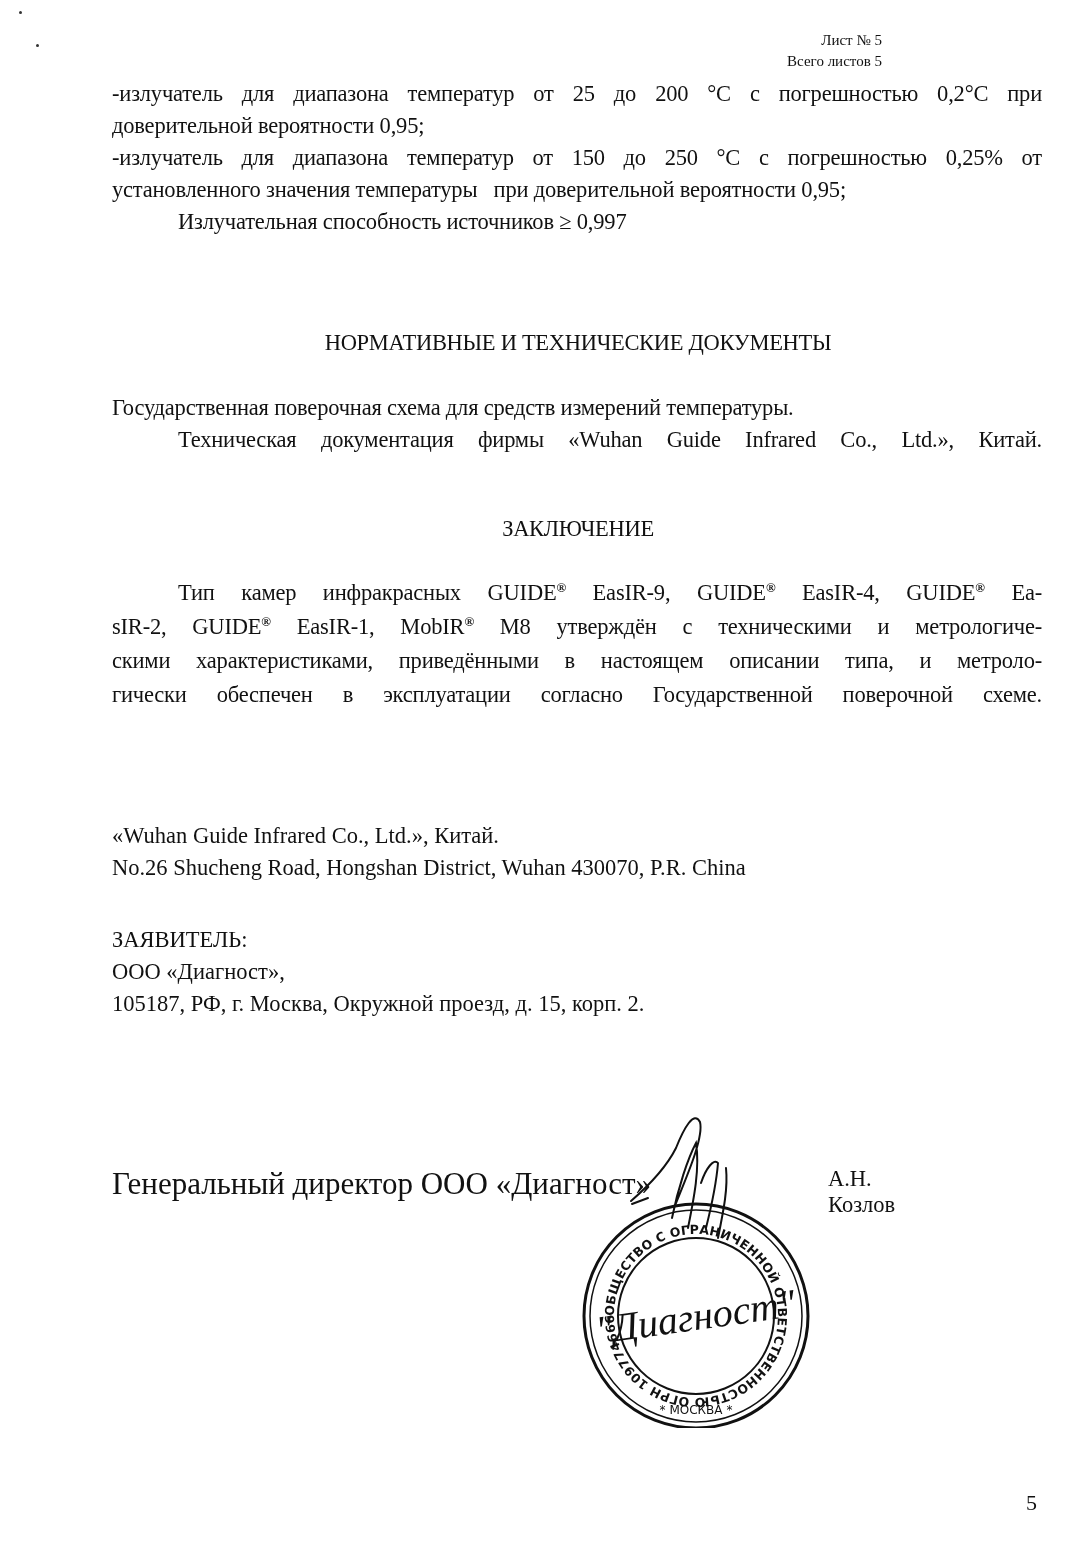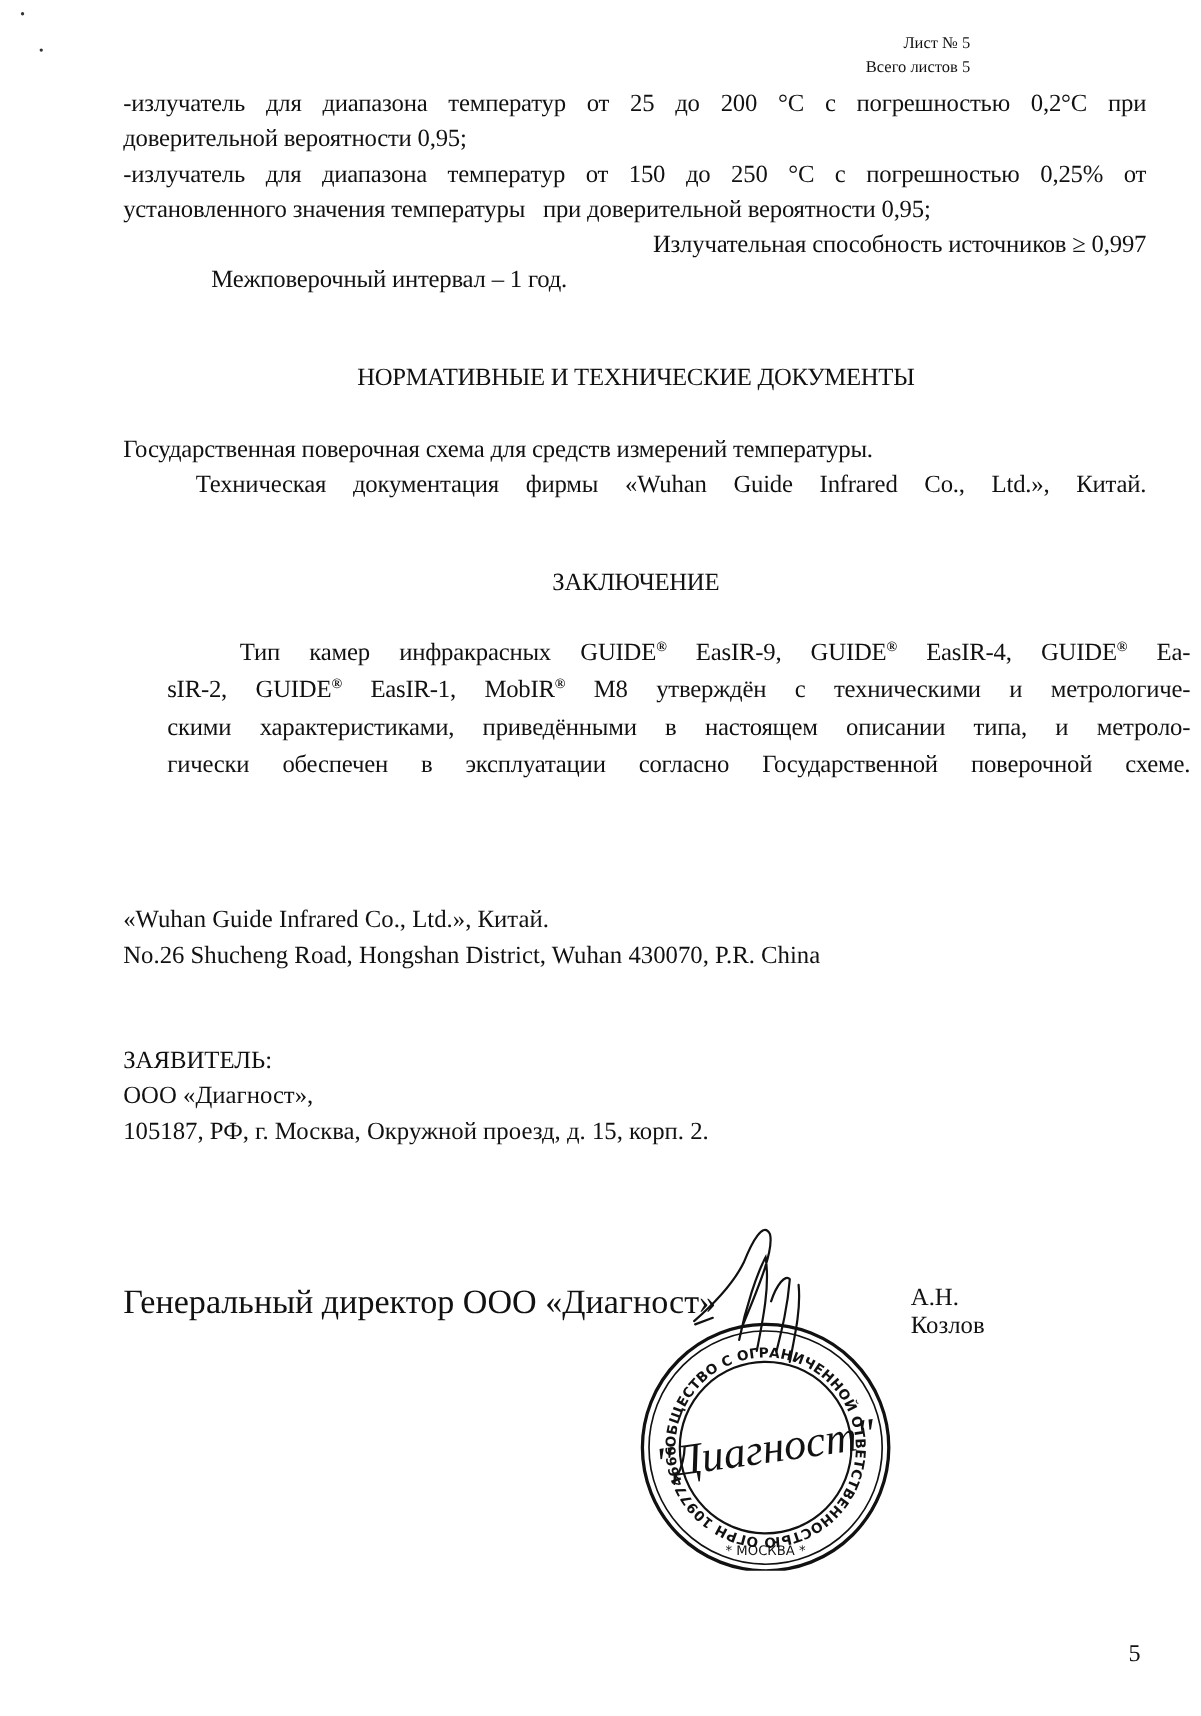--- a/index.html
+++ b/index.html
@@ -13,21 +13,21 @@
     position: absolute; right: 50px; top: 30px; text-align: right;
     font-size: 15px; line-height: 21px;
   }
   .body-text {
     position: absolute; left: 112px; width: 930px;
     font-size: 22.5px; line-height: 32px;
     letter-spacing: -0.2px;
   }
   .line { white-space: nowrap; }
   .justify { text-align: justify; text-align-last: justify; }
-  .indent1 { padding-left: 66px; text-align: right; }
+  .indent1 { padding-left: 66px; }
   .indent2 { padding-left: 80px; }
   .heading {
     position: absolute; left: 0; width: 1092px; text-align: center;
     font-size: 22.5px; letter-spacing: -0.3px;
   }
   sup { font-size: 13px; line-height: 0; font-weight: bold; }
   .block { position: absolute; left: 112px; font-size: 22.5px; line-height: 32px; }
   .sig-title { position: absolute; left: 112px; top: 1166px; font-size: 31px; }
   .sig-name { position: absolute; left: 828px; top: 1166px; font-size: 22.5px; }
   .page-number { position: absolute; left: 1026px; top: 1490px; font-size: 22px; }
@@ -46,45 +46,44 @@
     <div>Лист № 5</div>
     <div>Всего листов 5</div>
   </div>
 
   <div class="body-text" style="top:78px;">
     <div class="line justify">-излучатель для диапазона температур от 25 до 200 °С с погрешностью 0,2°С при</div>
     <div class="line">доверительной вероятности 0,95;</div>
     <div class="line justify">-излучатель для диапазона температур от 150 до 250 °С с погрешностью 0,25% от</div>
     <div class="line" style="white-space:pre;">установленного значения температуры   при доверительной вероятности 0,95;</div>
     <div class="line indent1">Излучательная способность источников ≥ 0,997</div>
-    <div class="line indent2">Межповерочный интервал – 1 год.</div>
   </div>
 
   <div class="heading" style="top:330px;padding-left:64px;box-sizing:border-box;">НОРМАТИВНЫЕ И ТЕХНИЧЕСКИЕ ДОКУМЕНТЫ</div>
 
   <div class="body-text" style="top:392px;">
     <div class="line">Государственная поверочная схема для средств измерений температуры.</div>
     <div class="line justify indent1">Техническая документация фирмы «Wuhan Guide Infrared Co., Ltd.», Китай.</div>
   </div>
 
   <div class="heading" style="top:516px;padding-left:64px;box-sizing:border-box;">ЗАКЛЮЧЕНИЕ</div>
 
-  <div class="body-text" style="top:576px;line-height:34px;margin-left:40px;">
+  <div class="body-text" style="top:576px;line-height:34px;">
     <div class="line justify indent1"><span>Тип камер инфракрасных GUIDE</span><sup>®</sup><span> EasIR-9, GUIDE</span><sup>®</sup><span> EasIR-4, GUIDE</span><sup>®</sup><span> Ea-</span></div>
     <div class="line justify"><span>sIR-2, GUIDE</span><sup>®</sup><span> EasIR-1, MobIR</span><sup>®</sup><span> M8 утверждён с техническими и метрологиче-</span></div>
     <div class="line justify">скими характеристиками, приведёнными в настоящем описании типа, и метроло-</div>
     <div class="line justify">гически обеспечен в эксплуатации согласно Государственной поверочной схеме.</div>
   </div>
 
   <div class="block" style="top:820px;">
     <div>«Wuhan Guide Infrared Co., Ltd.», Китай.</div>
     <div>No.26 Shucheng Road, Hongshan District, Wuhan 430070, P.R. China</div>
   </div>
 
-  <div class="block" style="top:948px;">
+  <div class="block" style="top:924px;">
     <div>ЗАЯВИТЕЛЬ:</div>
     <div>ООО «Диагност»,</div>
     <div>105187, РФ, г. Москва, Окружной проезд, д. 15, корп. 2.</div>
   </div>
 
   <div class="sig-title">Генеральный директор ООО «Диагност»</div>
   <div class="sig-name">А.Н. Козлов</div>
 
   <svg class="stamp" viewBox="0 0 240 320">
     <defs>

